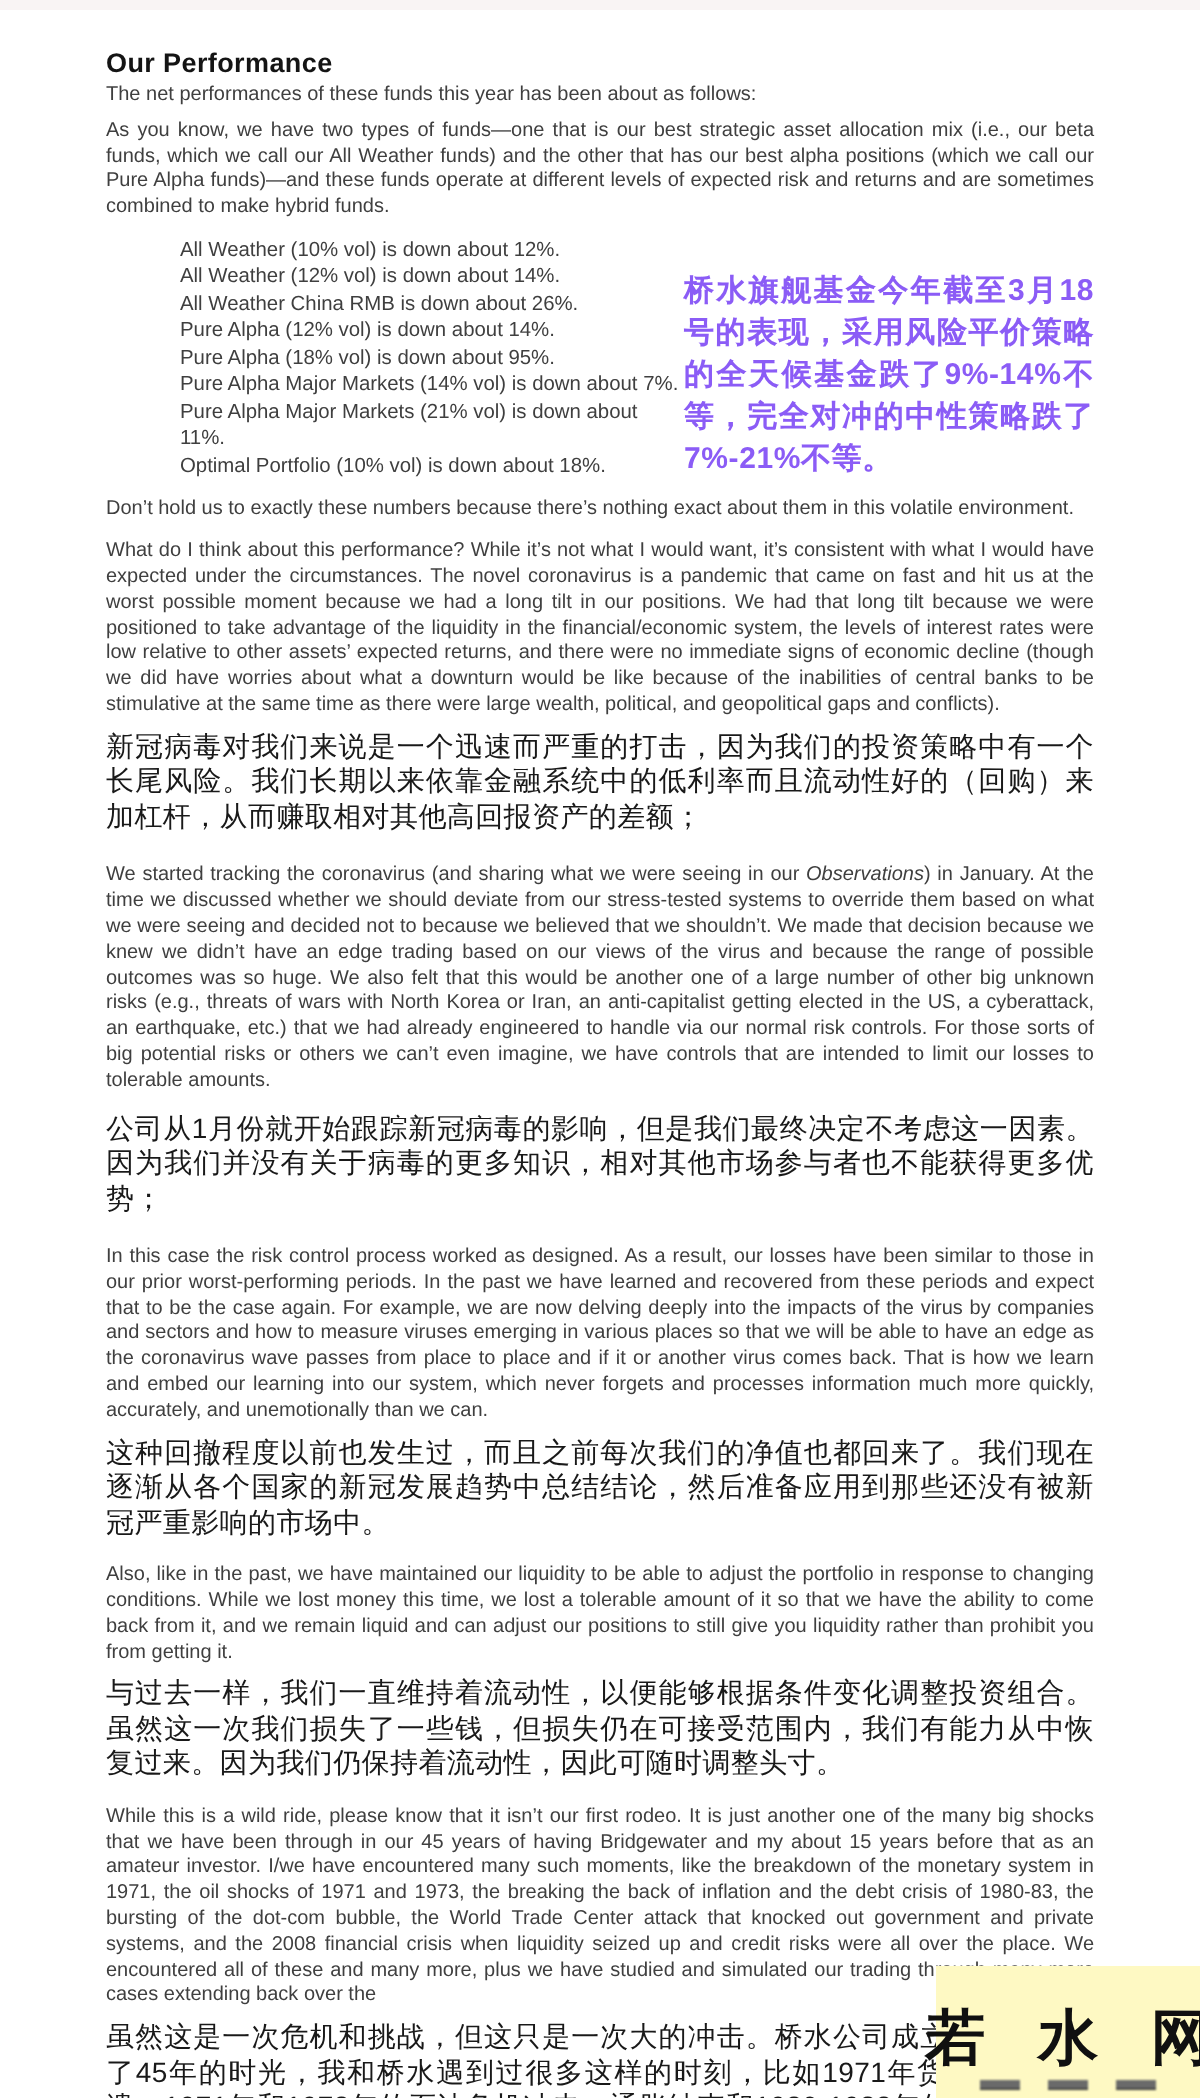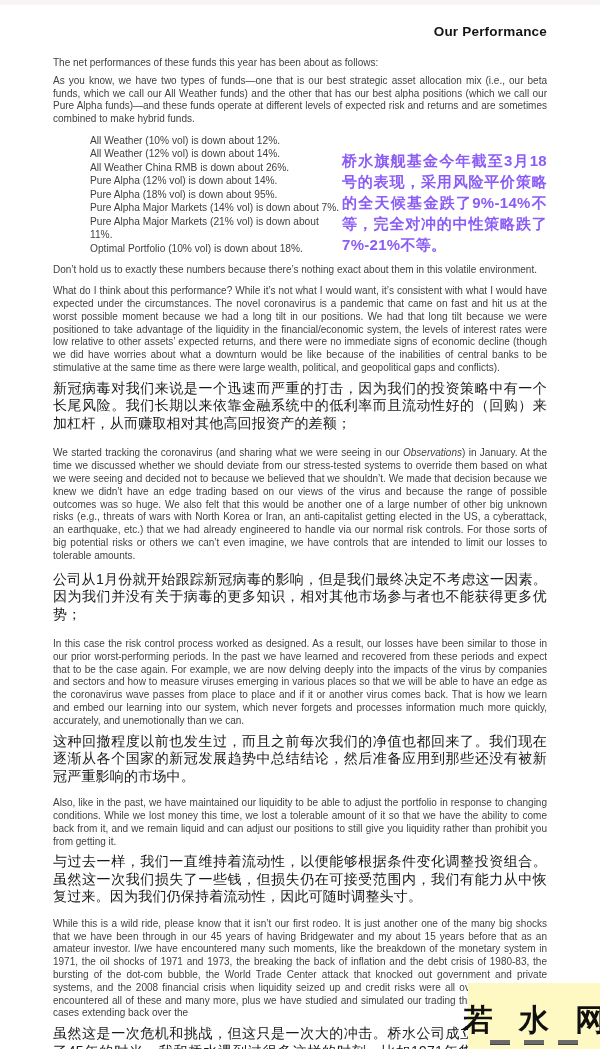--- a/index.html
+++ b/index.html
@@ -13,21 +13,21 @@
   .top-strip{
     position:absolute;top:0;left:0;width:600px;height:5px;
     background:#f9f4f4;
   }
   .content{
     padding:24px 53px 0 53px;
     box-sizing:border-box;
   }
   .title{
     font-size:13.5px;font-weight:bold;color:#141414;
-    text-align:right;margin:0 0 18px 0;letter-spacing:0.2px;
+    text-align:left;margin:0 0 3px 0;letter-spacing:0.2px;
   }
   .p-en{
     font-size:10px;line-height:12.8px;color:#3f3f3f;
     text-align:justify;margin:0 0 8px 0;
   }
   .p-en.tight{margin-bottom:5px;}
   .funds-row{
     display:flex;align-items:flex-end;
     margin:2px 0 9px 0;
   }

